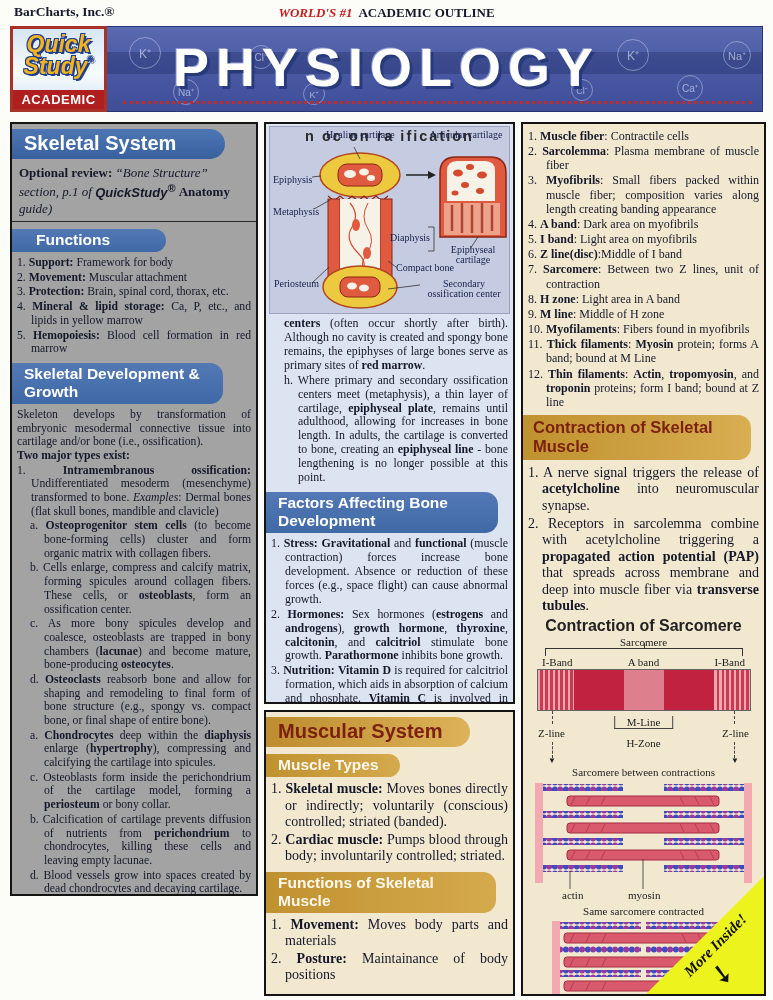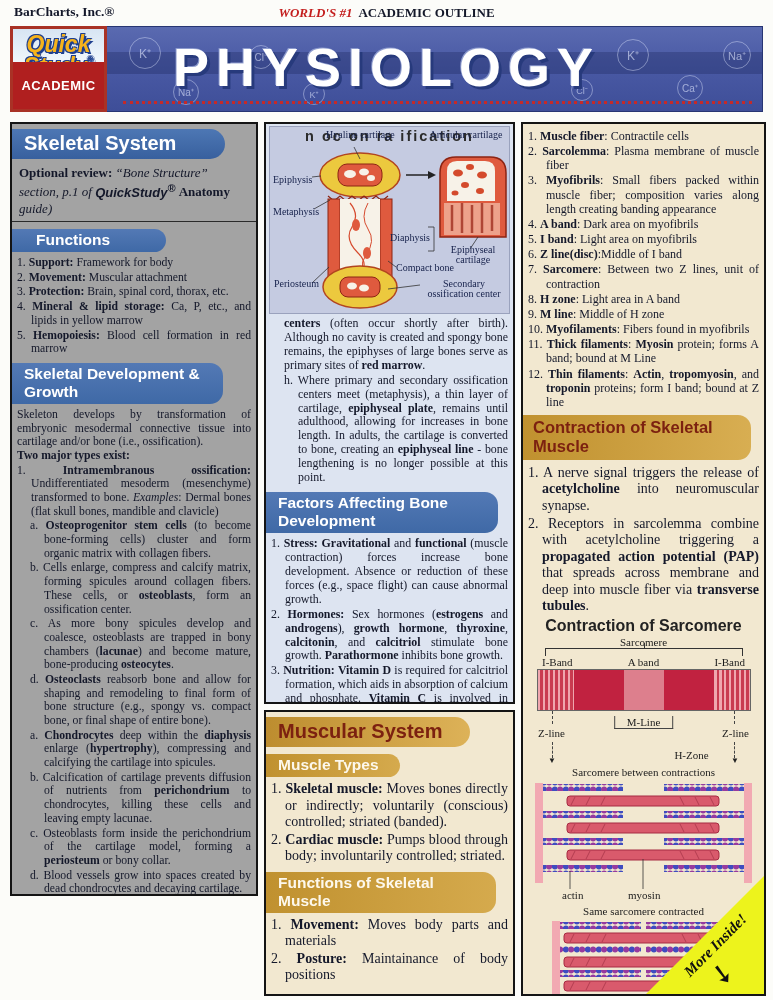--- a/index.html
+++ b/index.html
@@ -35,21 +35,21 @@
   .logo{position:absolute;left:10px;top:26px;width:97px;height:86px;box-sizing:border-box;
         background:linear-gradient(180deg,#d7e5f3,#f8fcff 55%,#cfe0ee);
         border:3px solid #a93226;}
   .logo-w{font-family:"Liberation Sans",sans-serif;font-weight:bold;font-style:italic;
         font-size:23px;line-height:.95;text-align:center;color:#f6b31c;
         text-shadow:-1px -1px 0 #1e3f8f,1px -1px 0 #1e3f8f,-1px 1px 0 #1e3f8f,2px 2px 0 #1e3f8f;}
   .logo-w1{margin-top:5px;}
   .logo-reg{font-size:8px;color:#1e3f8f;vertical-align:top;}
   .logo-academic{position:absolute;bottom:0;left:0;right:0;background:#b01f1f;color:#fff;
         font-family:"Liberation Sans",sans-serif;font-weight:bold;font-size:13px;
-        text-align:center;letter-spacing:.5px;padding:16px 0;}
+        text-align:center;letter-spacing:.5px;padding:2px 0;}
 
   
   .panel{position:absolute;box-sizing:border-box;border:2px solid #141414;overflow:hidden;}
   .p-left  {left:10px; top:122px;width:248px;height:774px;background:#a3a3a3;padding:0 5px 4px;}
   .p-midtop{left:264px;top:122px;width:251px;height:582px;background:#dde4f1;padding:0 5px;}
   .p-midbot{left:264px;top:710px;width:251px;height:286px;background:#f2e8d0;padding:0 5px;}
   .p-right {left:521px;top:122px;width:245px;height:874px;background:#f2e8d0;padding:2px 5px;}
 
   
   .h-main,.h-sub{font-family:"Liberation Sans",sans-serif;font-weight:bold;
@@ -103,21 +103,21 @@
   .cs-bands{display:flex;justify-content:space-between;padding:0 14px;font-size:11px;color:#1c1c1c;}
   .cs-band{width:212px;height:40px;margin:1px auto 0;display:flex;border:1px solid #666;box-sizing:content-box;}
   .seg{height:100%;}
   .seg-stripe{width:36px;background:repeating-linear-gradient(90deg,#efa6ae 0 2.5px,#c93b50 2.5px 5px);}
   .seg-dark{width:50px;background:#c12240;}
   .seg-light{width:40px;background:#dd7f8d;}
   .cs-mid{position:relative;height:54px;font-size:11px;color:#1c1c1c;}
   .zl-left{position:absolute;left:10px;top:16px;}
   .zl-right{position:absolute;right:10px;top:16px;}
   .ml{position:absolute;left:50%;transform:translateX(-50%);top:5px;padding:0 12px;border:1px solid #444;border-top:none;}
-  .hz{position:absolute;left:50%;transform:translateX(-50%);top:38px;margin-left:48px;}
+  .hz{position:absolute;left:50%;transform:translateX(-50%);top:26px;}
   .dv{position:absolute;width:0;border-left:1.2px dashed #444;}
   .dv1{left:24px;top:0;height:13px;} .dv2{right:24px;top:0;height:13px;}
   .dv3{left:24px;top:31px;height:16px;} .dv4{right:24px;top:31px;height:16px;}
   .ar{position:absolute;font-size:8px;color:#222;}
   .ar1{left:20px;top:45px;} .ar2{right:20px;top:45px;}
   .cs-cap{font-size:11px;text-align:center;color:#1c1c1c;margin:1px 0;}
   .cs svg{display:block;margin:0 auto;}
   .cs-fl{position:relative;height:13px;font-size:11px;color:#1c1c1c;}
   .fl-actin{position:absolute;left:34px;top:-2px;}
   .fl-myosin{position:absolute;left:100px;top:-2px;}
@@ -170,22 +170,22 @@
   <div class="h-sub blue-sub">Skeletal Development &amp; Growth</div>
   <div class="para">Skeleton develops by transformation of embryonic mesodermal connective tissue into cartilage and/or bone (i.e., ossification).</div>
   <div class="para boldline">Two major types exist:</div>
   <div>
       <div class="li">1. <b>Intramembranous ossification:</b> Undifferentiated mesoderm (mesenchyme) transformed to bone. <i>Examples</i>: Dermal bones (flat skull bones, mandible and clavicle)</div>
       <div class="li sub">a. <b>Osteoprogenitor stem cells</b> (to become bone-forming cells) cluster and form organic matrix with collagen fibers.</div>
       <div class="li sub">b. Cells enlarge, compress and calcify matrix, forming spicules around collagen fibers. These cells, or <b>osteoblasts</b>, form an ossification center.</div>
       <div class="li sub">c. As more bony spicules develop and coalesce, osteoblasts are trapped in bony chambers (<b>lacunae</b>) and become mature, bone-producing <b>osteocytes</b>.</div>
       <div class="li sub">d. <b>Osteoclasts</b> reabsorb bone and allow for shaping and remodeling to final form of bone structure (e.g., spongy vs. compact bone, or final shape of entire bone).</div>
       <div class="li sub">a. <b>Chondrocytes</b> deep within the <b>diaphysis</b> enlarge (<b>hypertrophy</b>), compressing and calcifying the cartilage into spicules.</div>
+      <div class="li sub">c. Osteoblasts form inside the perichondrium of the cartilage model, forming a <b>periosteum</b> or bony collar.</div>
       <div class="li sub">b. Calcification of cartilage prevents diffusion of nutrients from <b>perichondrium</b> to chondrocytes, killing these cells and leaving empty lacunae.</div>
-      <div class="li sub">c. Osteoblasts form inside the perichondrium of the cartilage model, forming a <b>periosteum</b> or bony collar.</div>
       <div class="li sub">d. Blood vessels grow into spaces created by dead chondrocytes and decaying cartilage.</div>
       <div class="li sub">e. <b>Osteoblasts</b> from periosteum move in via the blood and form a <b>primary ossification center</b> around remaining cartilage matrix (occurring in three month fetus).</div>
     </div>
 </div>
 
 <div class="panel p-midtop">
   <div class="figwrap">
     <div class="fig-title">n oc on ra   ification</div>
     <svg class="bone-svg" width="239" height="168" viewBox="0 0 239 168">
 

